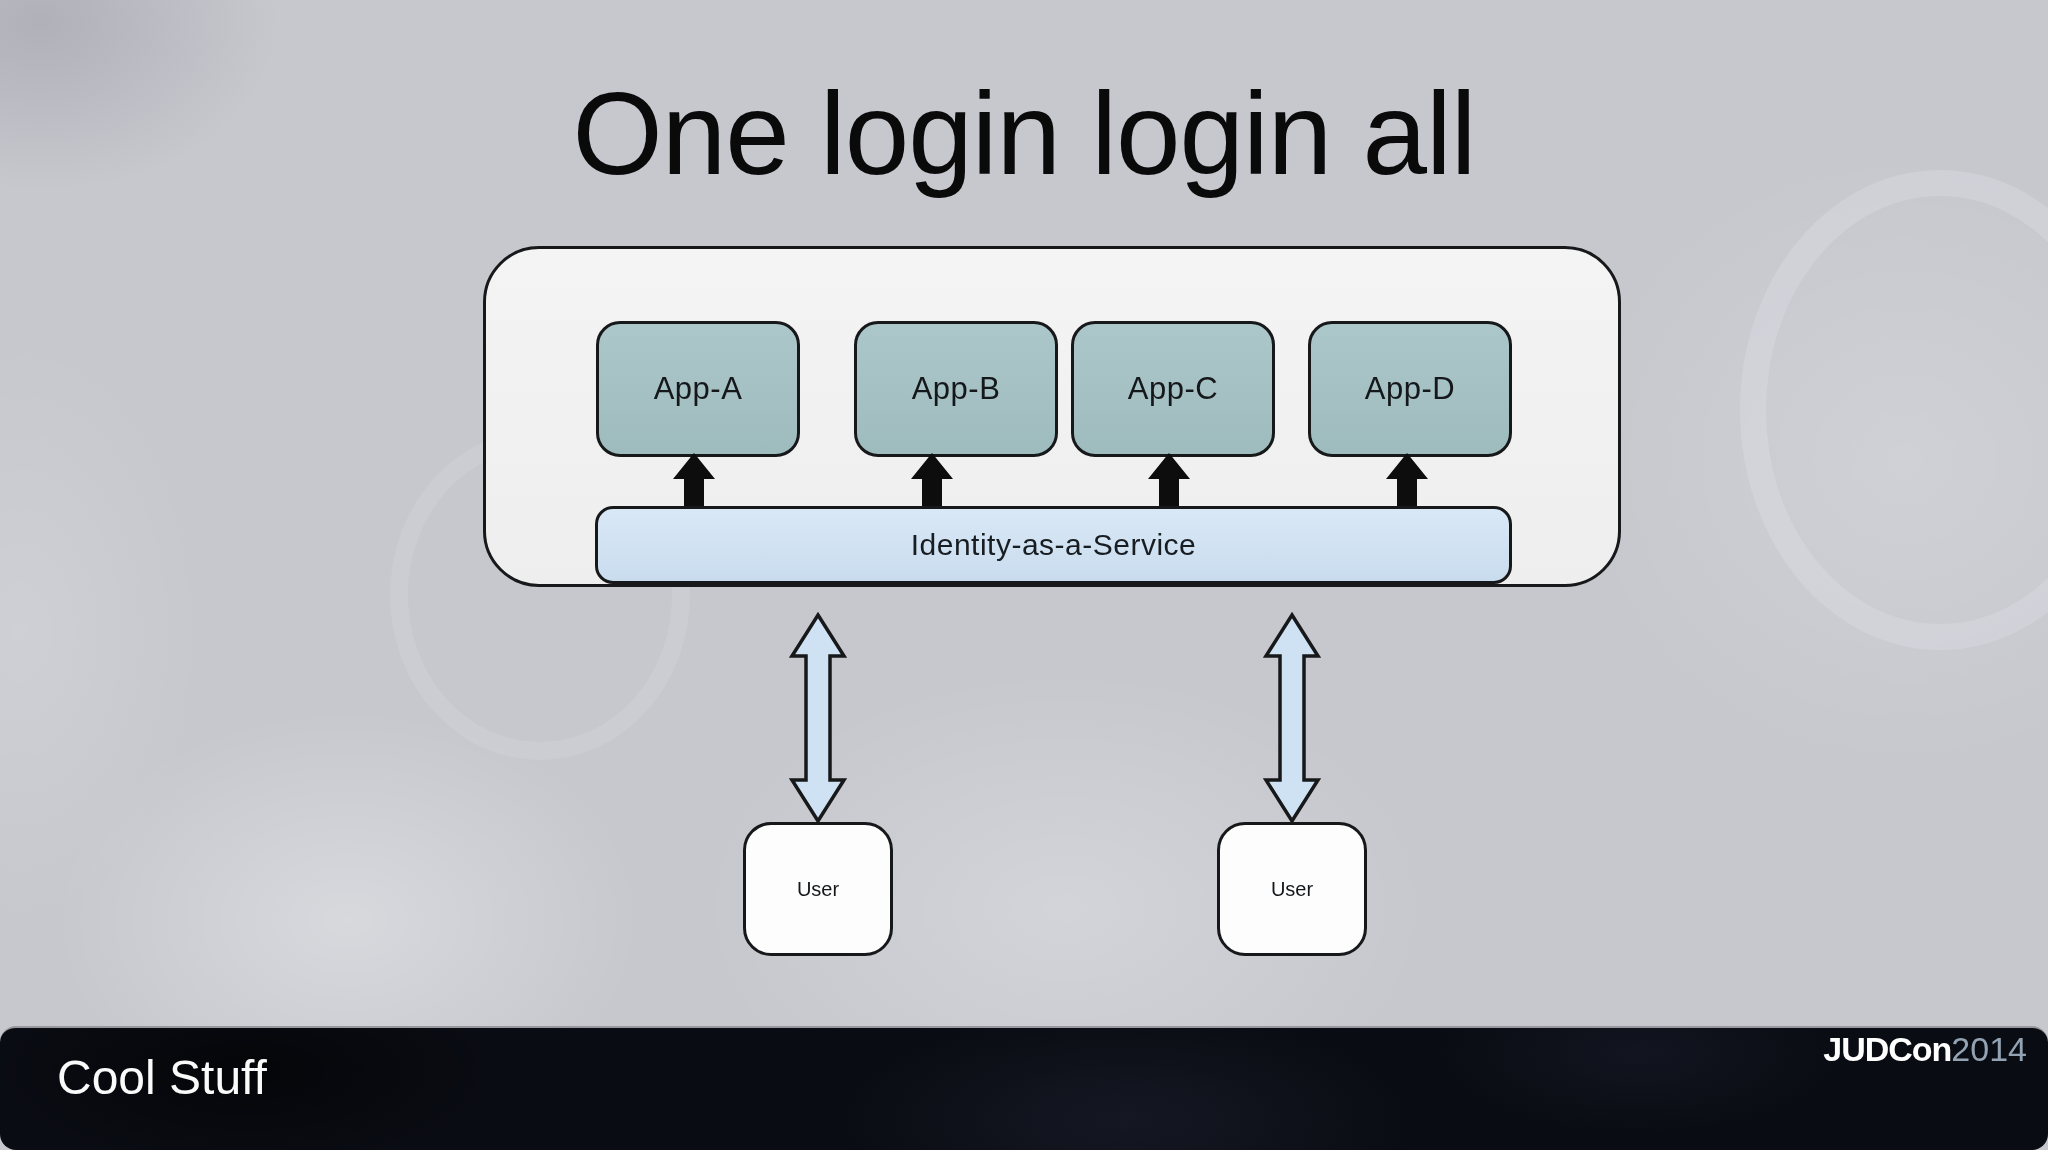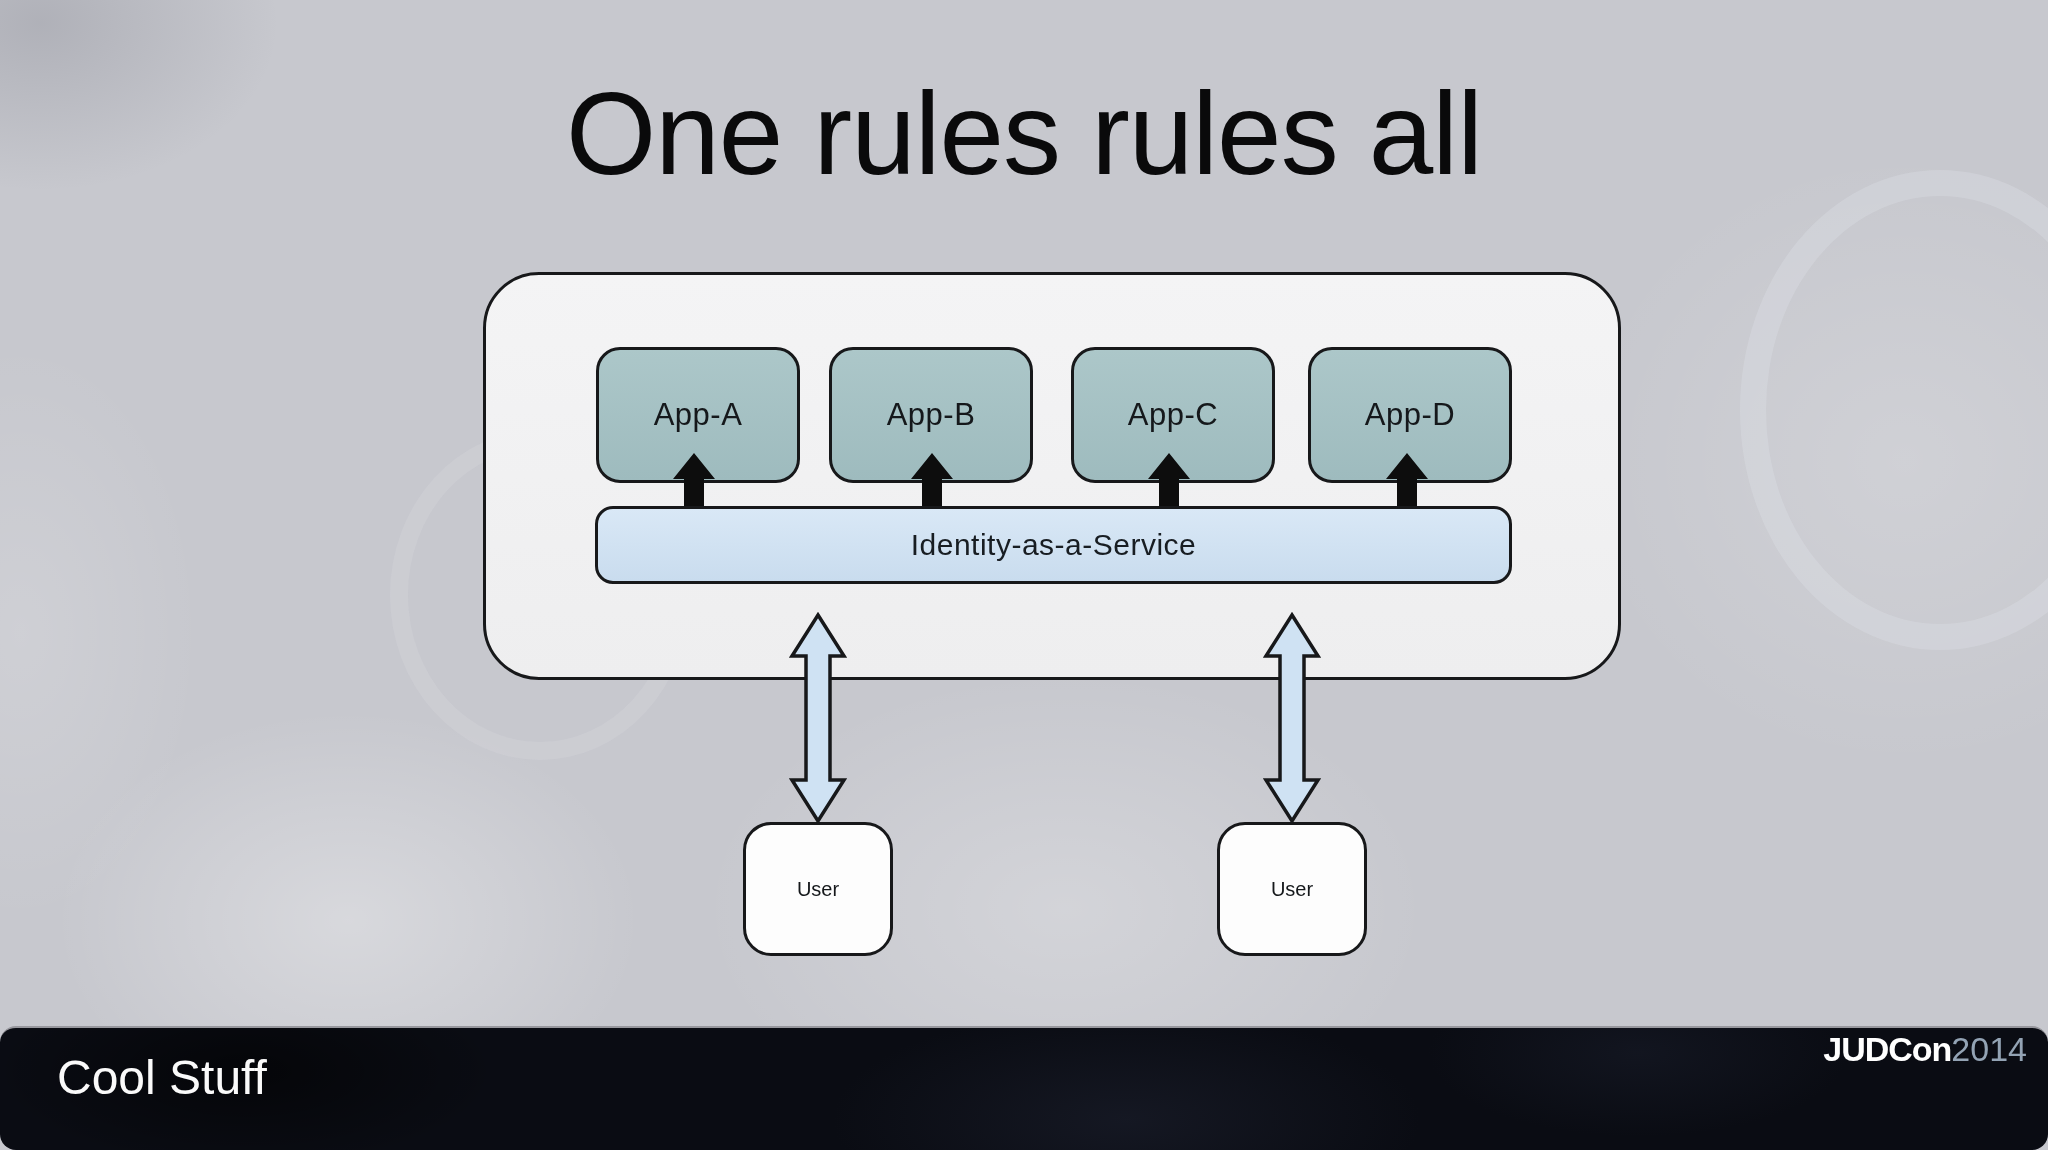--- a/index.html
+++ b/index.html
@@ -42,41 +42,40 @@
     text-align: center;
     font-size: 116px;
     line-height: 1.12;
     letter-spacing: -1px;
     color: #0a0a0b;
   }
 
   .panel {
     position: absolute;
     left: 483px; top: 246px;
-    width: 1138px; height: 408px;
+    width: 1138px; height: 341px;
     background: linear-gradient(180deg, #f4f4f5 0%, #eeeeef 100%);
     border: 3px solid #17181a;
     border-radius: 56px;
-    margin-top: 26px;
   }
 
   .app-box {
     position: absolute;
     top: 72px;
     width: 204px; height: 136px;
     background: linear-gradient(180deg, #acc7c9 0%, #9ebbbe 100%);
     border: 3px solid #17181a;
     border-radius: 24px;
     display: flex; align-items: center; justify-content: center;
     font-size: 31px;
     color: #15181b;
     letter-spacing: 0.5px;
   }
   .app-box.a1 { left: 110px; }
-  .app-box.a2 { left: 343px; }
+  .app-box.a2 { left: 368px; }
   .app-box.a3 { left: 585px; }
   .app-box.a4 { left: 822px; }
 
   .service-bar {
     position: absolute;
     left: 595px; top: 506px;
     width: 917px; height: 78px;
     background: linear-gradient(180deg, #d9e8f6 0%, #c9dcee 100%);
     border: 3px solid #17181a;
     border-radius: 18px;
@@ -163,21 +162,21 @@
   }
 </style>
 </head>
 <body>
 
 <div class="slide">
 
   <div class="bg-ring"></div>
   <div class="bg-ring2"></div>
 
-  <div class="slide-title">One rules rules all</div>
+  <div class="slide-title">One login login all</div>
 
   <div class="panel">
     <div class="app-box a1">
       <span>App-A</span>
     </div>
     <div class="app-box a2">
       <span>App-B</span>
     </div>
     <div class="app-box a3">
       <span>App-C</span>

